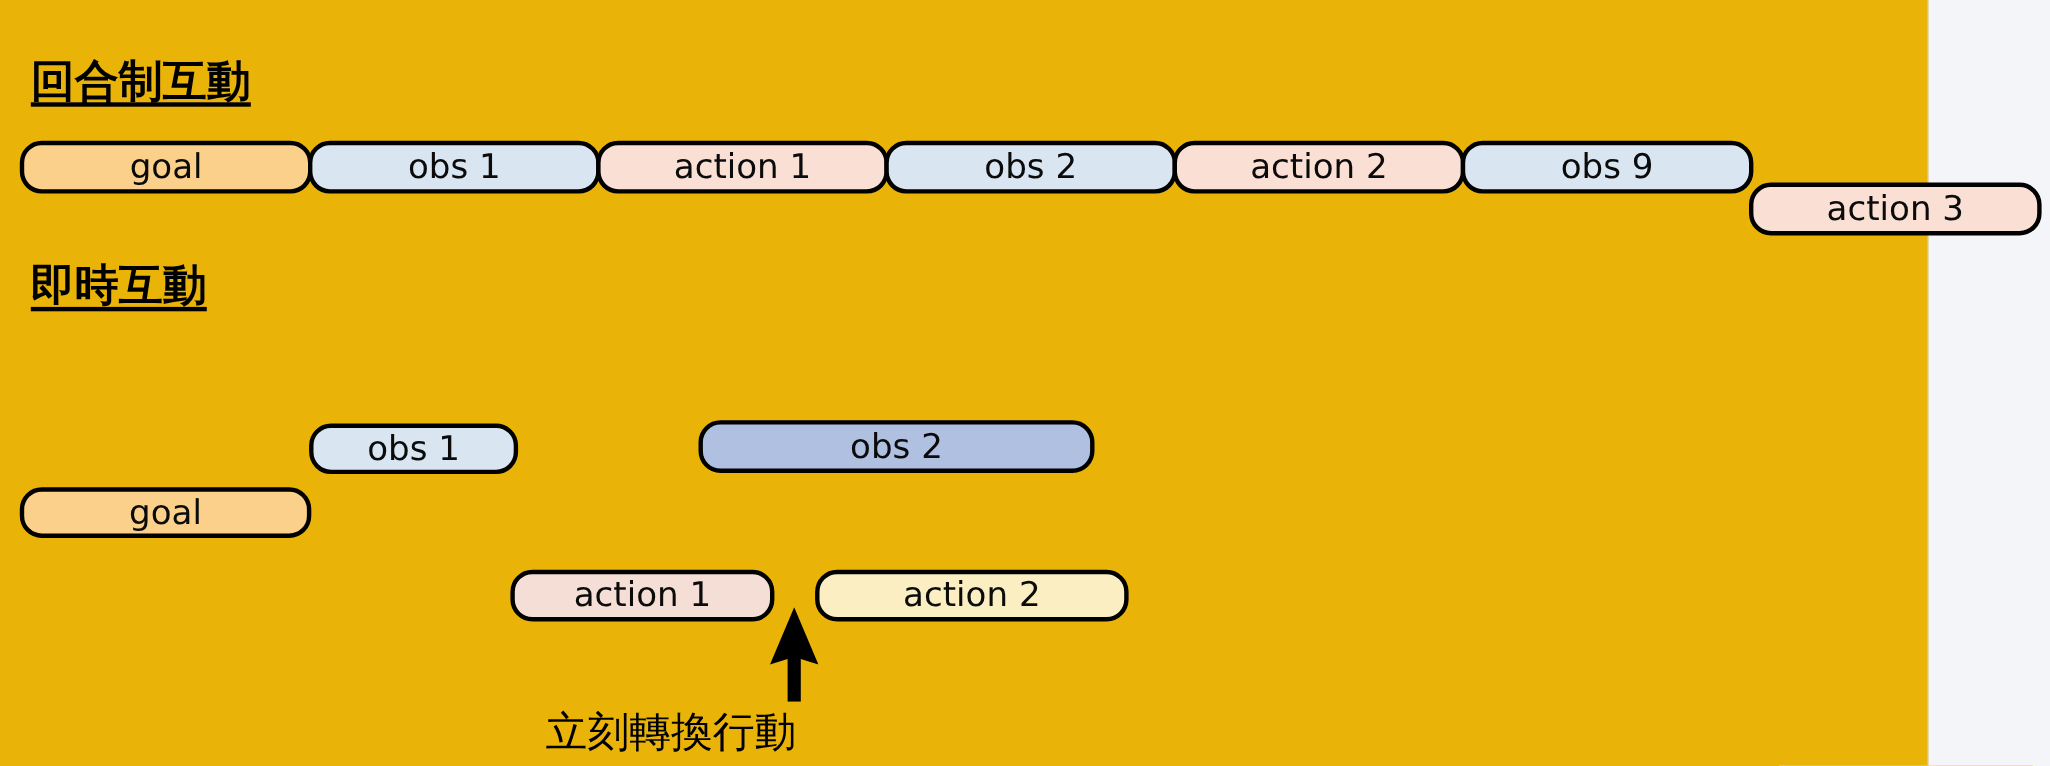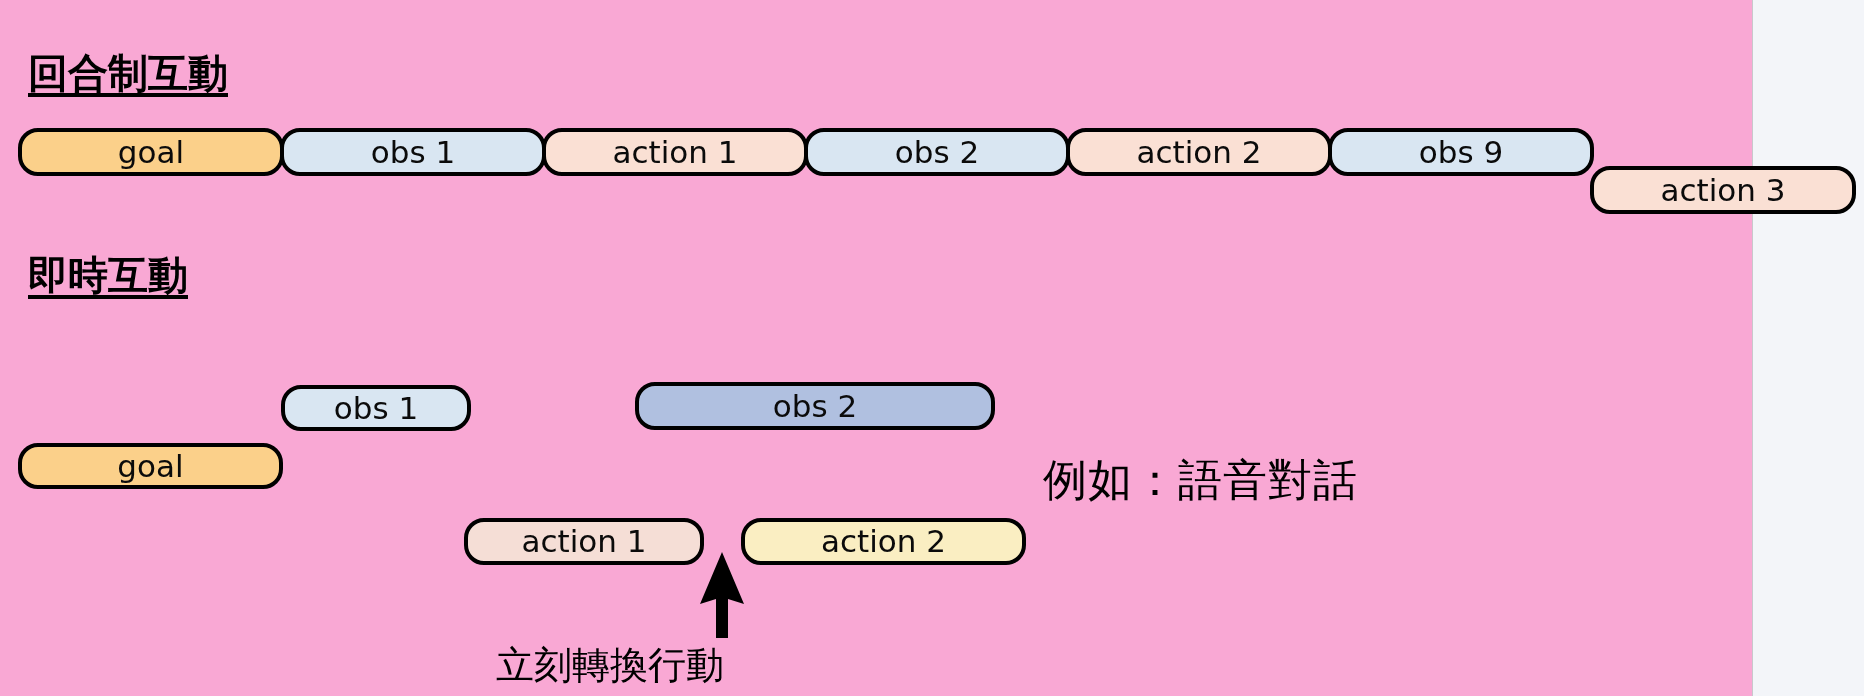--- a/index.html
+++ b/index.html
@@ -12,21 +12,21 @@
     background: #f8f8f8;
     font-family: "DejaVu Sans", "Liberation Sans", sans-serif;
     overflow: hidden;
     position: relative;
   }
   .slide {
     position: absolute;
     left: 0; top: 0;
     width: 1864px;
     height: 696px;
-    background: #f9a8d4;
+    background: #eab308;
   }
   .right-pane {
     position: absolute;
     left: 1753px;
     top: 0;
     width: 111px;
     height: 696px;
     background: #f3f5f9;
   }
   .guide-line {
@@ -51,21 +51,20 @@
   }
   #heading-turn-based {
     left: 28px;
     top: 46px;
     font-size: 40px;
   }
   #heading-realtime {
     left: 28px;
     top: 232px;
     font-size: 40px;
-    margin-top: 16px;
   }
 
   
   .box {
     position: absolute;
     box-sizing: border-box;
     border: 4px solid #000000;
     border-radius: 20px;
     display: flex;
     align-items: center;
@@ -158,15 +157,14 @@
   <div class="box" id="rt-act2" style="left:741px;top:518px;width:285px;height:47px;background:#faeec2;">
     <span>action 2</span>
   </div>
 
   <svg class="arrow-up" viewBox="0 0 44 86">
     <polygon points="22,0 44,52 28,47 28,86 16,86 16,47 0,52" fill="#000000"></polygon>
   </svg>
 
   <div class="caption" id="caption-switch">立刻轉換行動</div>
 
-  <div class="caption" id="note-example">例如：語音對話</div>
 
 </div>
 
 </body></html>

